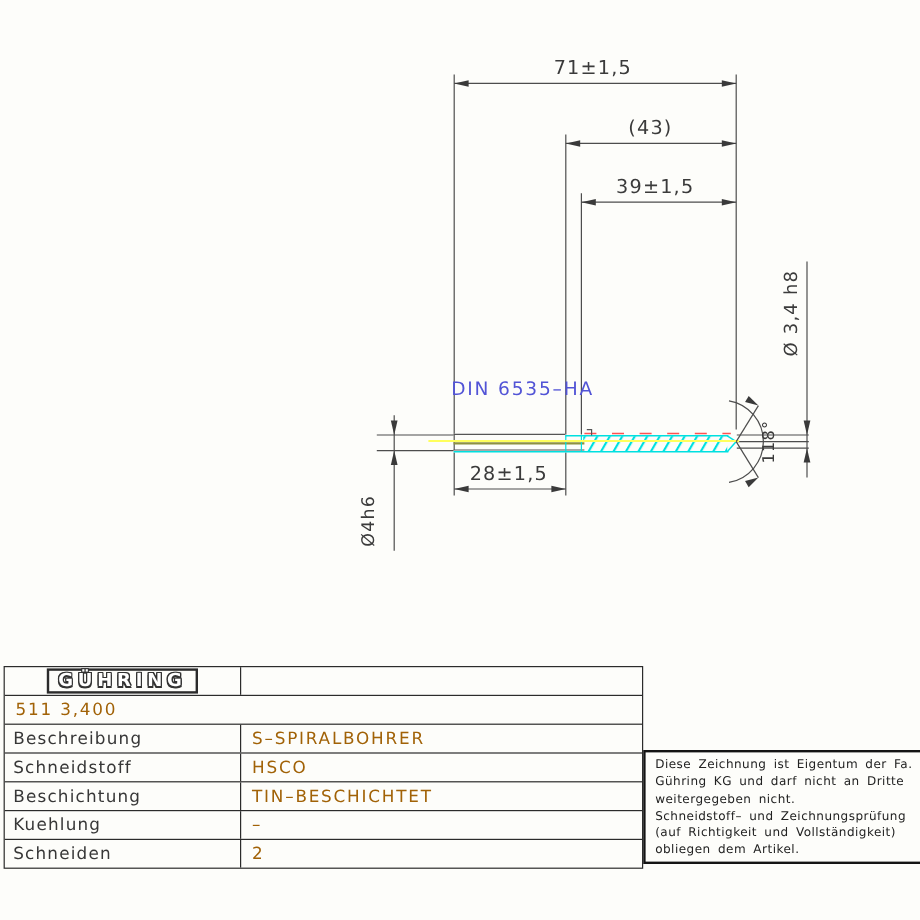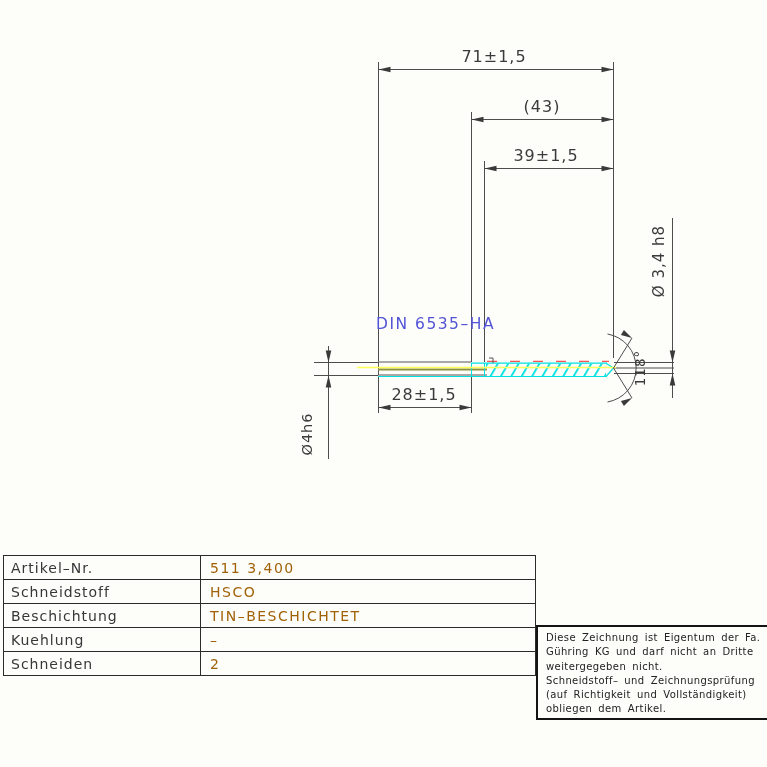--- a/index.html
+++ b/index.html
@@ -121,23 +121,32 @@
     <text class="dimtext" x="542" y="112" text-anchor="middle">(43)</text>
     <text class="dimtext" x="546" y="161" text-anchor="middle">39±1,5</text>
     <text class="dimtext" x="424" y="400" text-anchor="middle">28±1,5</text>
     <text class="bluetext" x="376" y="329">DIN 6535–HA</text>
     <text class="rottext" text-anchor="middle" x="312" y="434" transform="rotate(-90 312 434)">Ø4h6</text>
     <text class="rottext" text-anchor="middle" x="664" y="261" transform="rotate(-90 664 261)" style="font-size:15px">Ø 3,4 h8</text>
     <text class="rottext" text-anchor="middle" x="645" y="368" transform="rotate(-90 645 368)" style="font-size:13.5px">118°</text>
   </svg>
 
   <div class="spec-table">
+    <div class="trow logo-row">
+      <div class="logo-cell">
+        <span class="logo-box">GÜHRING</span>
+      </div>
+      <div class="tvalue"></div>
+    </div>
     <div class="trow">
-      <div class="tlabel">Artikel–Nr.</div>
       <div class="tvalue">511 3,400</div>
+    </div>
+    <div class="trow">
+      <div class="tlabel">Beschreibung</div>
+      <div class="tvalue">S–SPIRALBOHRER</div>
     </div>
     <div class="trow">
       <div class="tlabel">Schneidstoff</div>
       <div class="tvalue">HSCO</div>
     </div>
     <div class="trow">
       <div class="tlabel">Beschichtung</div>
       <div class="tvalue">TIN–BESCHICHTET</div>
     </div>
     <div class="trow">

